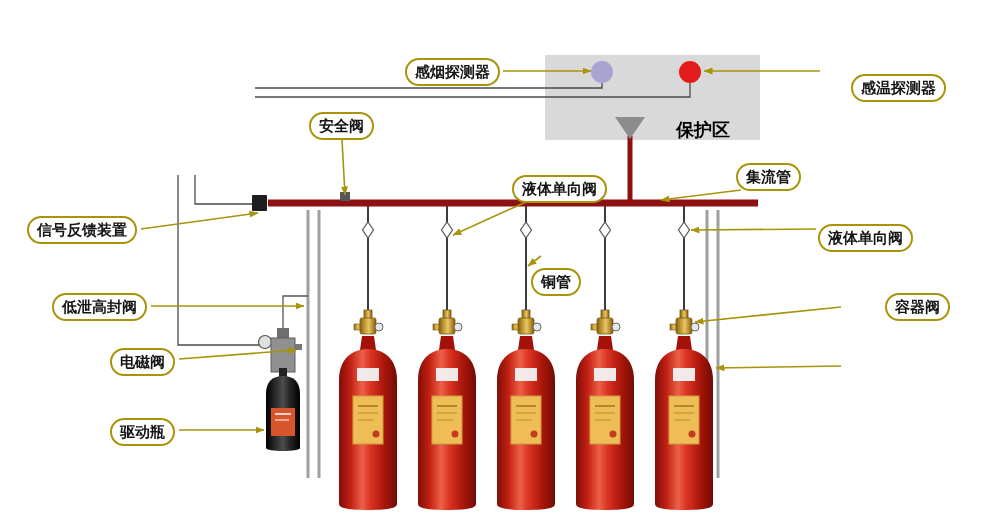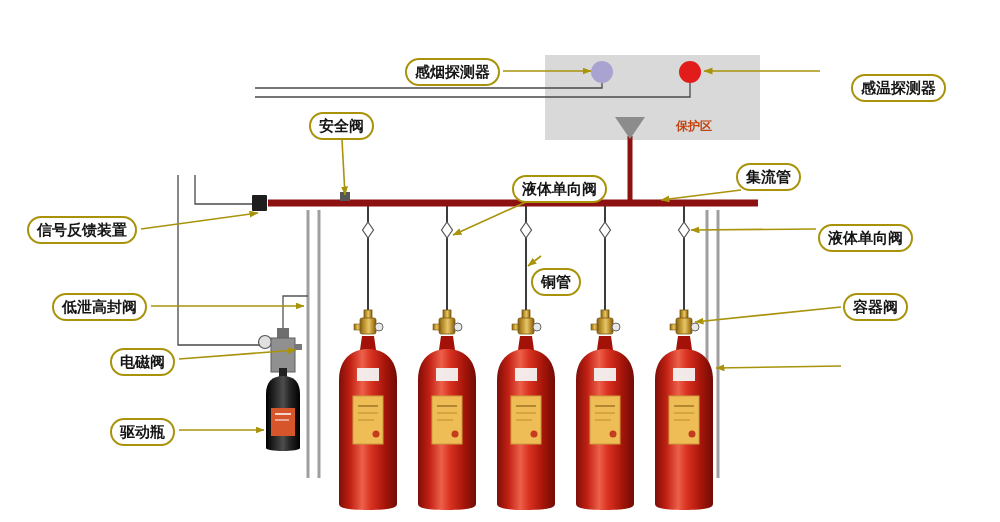--- a/index.html
+++ b/index.html
@@ -5,21 +5,21 @@
   html,body{margin:0;padding:0;background:#ffffff;}
   .stage{position:relative;width:1000px;height:522px;background:#ffffff;
          font-family:"Liberation Sans","DejaVu Sans",sans-serif;overflow:hidden;}
   .stage svg{position:absolute;left:0;top:0;}
   .callout{position:absolute;background:#ffffff;border:2px solid #a8930a;border-radius:14px;
            padding:2px 8px;font-size:15px;font-weight:600;color:#151515;white-space:nowrap;
            line-height:1.35;z-index:5;}
   .controller{position:absolute;left:135px;top:45px;width:120px;height:130px;background:#5a5b9f;
               color:#ffffff;font-size:17px;line-height:1.9;padding:10px 0 0 14px;box-sizing:border-box;
               white-space:pre-line;letter-spacing:1px;z-index:4;}
-  .zone-label{position:absolute;left:676px;top:118px;color:#c2410c;font-weight:700;font-size:12px;z-index:4;}
+  .zone-label{position:absolute;left:676px;top:118px;color:#000000;font-weight:700;font-size:18px;z-index:4;}
 </style>
 </head>
 <body>
 
 <div class="stage">
 
 <svg width="1000" height="522" viewBox="0 0 1000 522">
   <defs>
     <linearGradient id="cylGrad" x1="0" y1="0" x2="1" y2="0">
       <stop offset="0" stop-color="#7f0e08"></stop>
@@ -141,17 +141,17 @@
 
 <div class="callout" style="left:405px;top:58px;">感烟探测器</div>
 <div class="callout" style="left:822px;top:74px;margin-left:29px;">感温探测器</div>
 <div class="callout" style="left:309px;top:112px;">安全阀</div>
 <div class="callout" style="left:512px;top:175px;">液体单向阀</div>
 <div class="callout" style="left:736px;top:163px;">集流管</div>
 <div class="callout" style="left:27px;top:216px;">信号反馈装置</div>
 <div class="callout" style="left:818px;top:216px;margin-top:8px;">液体单向阀</div>
 <div class="callout" style="left:531px;top:228px;margin-top:40px;">铜管</div>
 <div class="callout" style="left:52px;top:293px;">低泄高封阀</div>
-<div class="callout" style="left:843px;top:293px;">容器阀</div>
+<div class="callout" style="left:885px;top:293px;">容器阀</div>
 <div class="callout" style="left:110px;top:348px;">电磁阀</div>
 <div class="callout" style="left:110px;top:418px;">驱动瓶</div>
 
 </div>
 
 </body></html>

